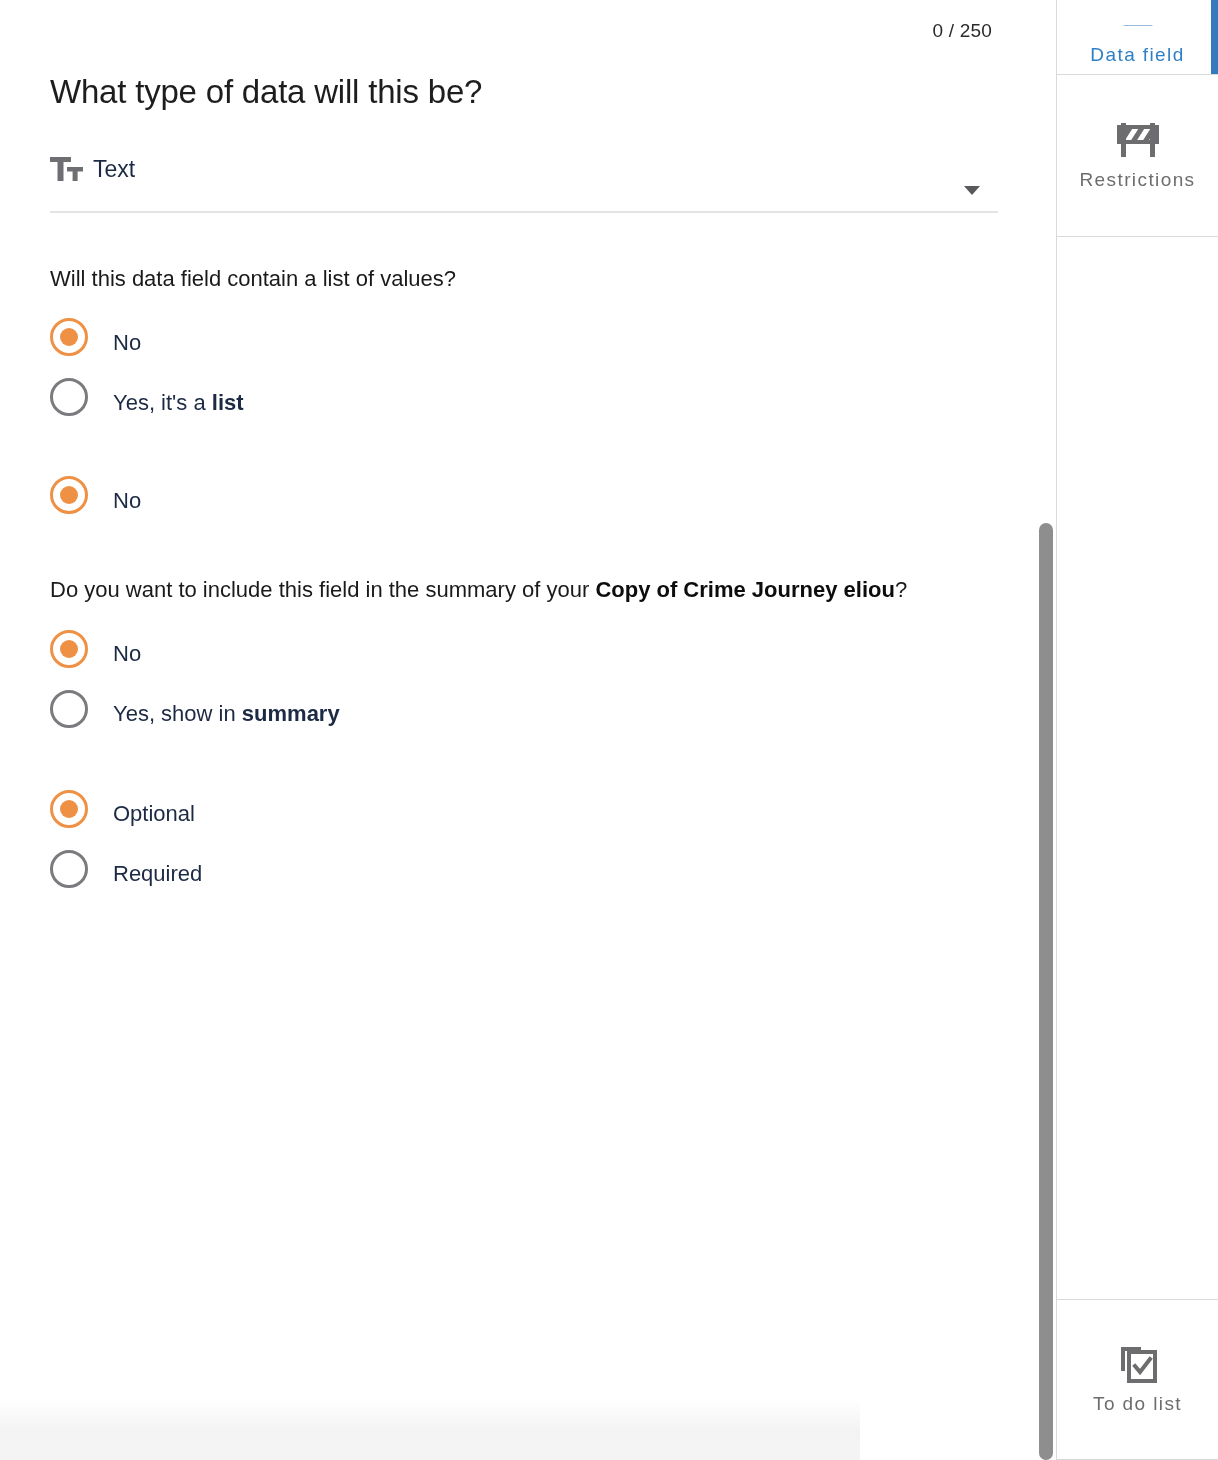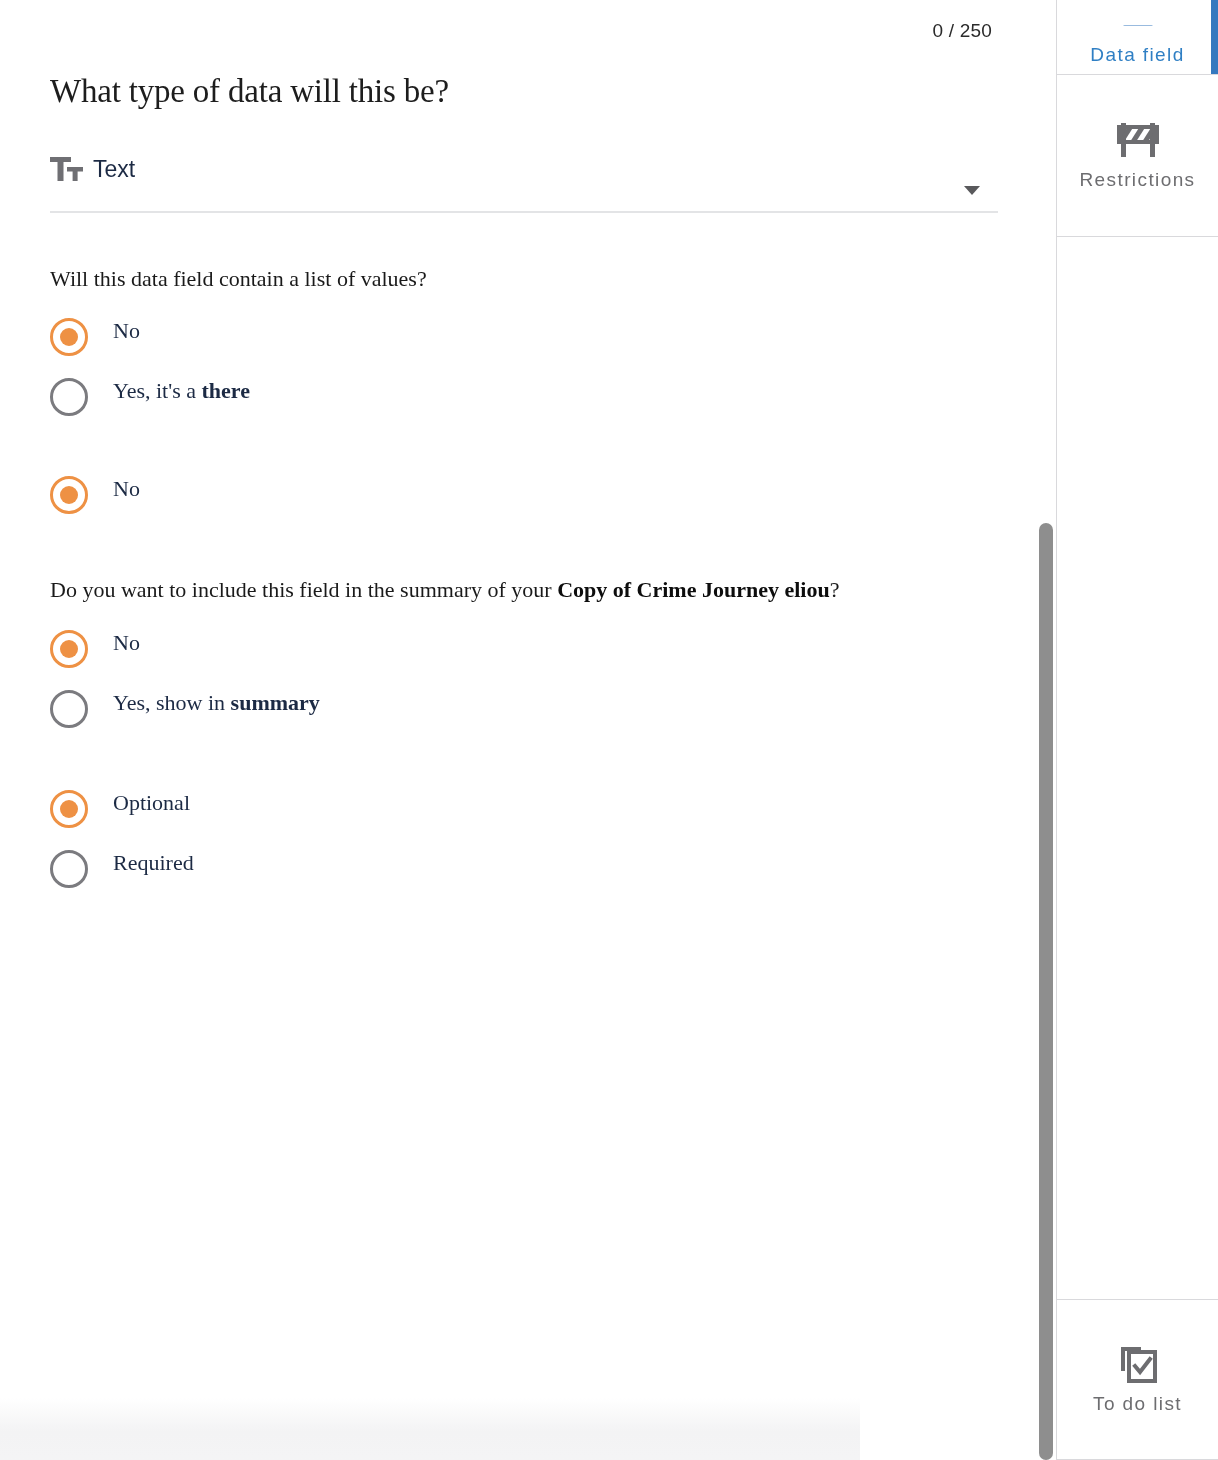--- a/index.html
+++ b/index.html
@@ -47,21 +47,20 @@
     padding: 72px 60px 0 50px;
   }
 
   .page-title {
     font-size: 33px;
     font-weight: 400;
     color: #1d1d1d;
     margin: 0 0 44px 0;
     letter-spacing: -0.2px;
     line-height: 1.2;
-    font-family: Liberation Serif, serif;
   }
 
   
   .type-select {
     position: relative;
     width: 948px;
     border-bottom: 2px solid #e3e4e6;
     padding-bottom: 28px;
     display: flex;
     align-items: center;
@@ -85,35 +84,34 @@
     width: 0;
     height: 0;
     border-left: 8px solid transparent;
     border-right: 8px solid transparent;
     border-top: 9px solid #59595c;
   }
 
   
   .qblock {
     margin-bottom: 44px;
-    font-family: Liberation Serif, serif;
   }
   .question {
     font-size: 22px;
     line-height: 1.62;
     color: #1a1a1a;
     max-width: 945px;
     margin: 0 0 22px 0;
     font-weight: 400;
   }
   .question b { font-weight: 700; color: #0d0d0d; }
 
   .radio-row {
     display: flex;
-    align-items: flex-start;
+    align-items: flex-end;
     margin-bottom: 22px;
     cursor: pointer;
     width: fit-content;
   }
   .radio-row:last-child { margin-bottom: 0; }
 
   .radio-mark {
     width: 38px;
     height: 38px;
     border-radius: 50%;
@@ -268,21 +266,21 @@
 
       <div id="questions">
           <div class="qblock q1">
             <p class="question">Will this data field contain a list of values?</p>
             <div class="radio-row checked">
               <span class="radio-mark"></span>
               <span class="radio-label">No</span>
             </div>
             <div class="radio-row">
               <span class="radio-mark"></span>
-              <span class="radio-label">Yes, it's a <b>there</b></span>
+              <span class="radio-label">Yes, it's a <b>list</b></span>
             </div>
           </div>
           <div class="qblock q2">
             <div class="radio-row checked">
               <span class="radio-mark"></span>
               <span class="radio-label">No</span>
             </div>
           </div>
           <div class="qblock q3">
             <p class="question">Do you want to include this field in the summary of your <b>Copy of Crime Journey eliou</b>?</p>

